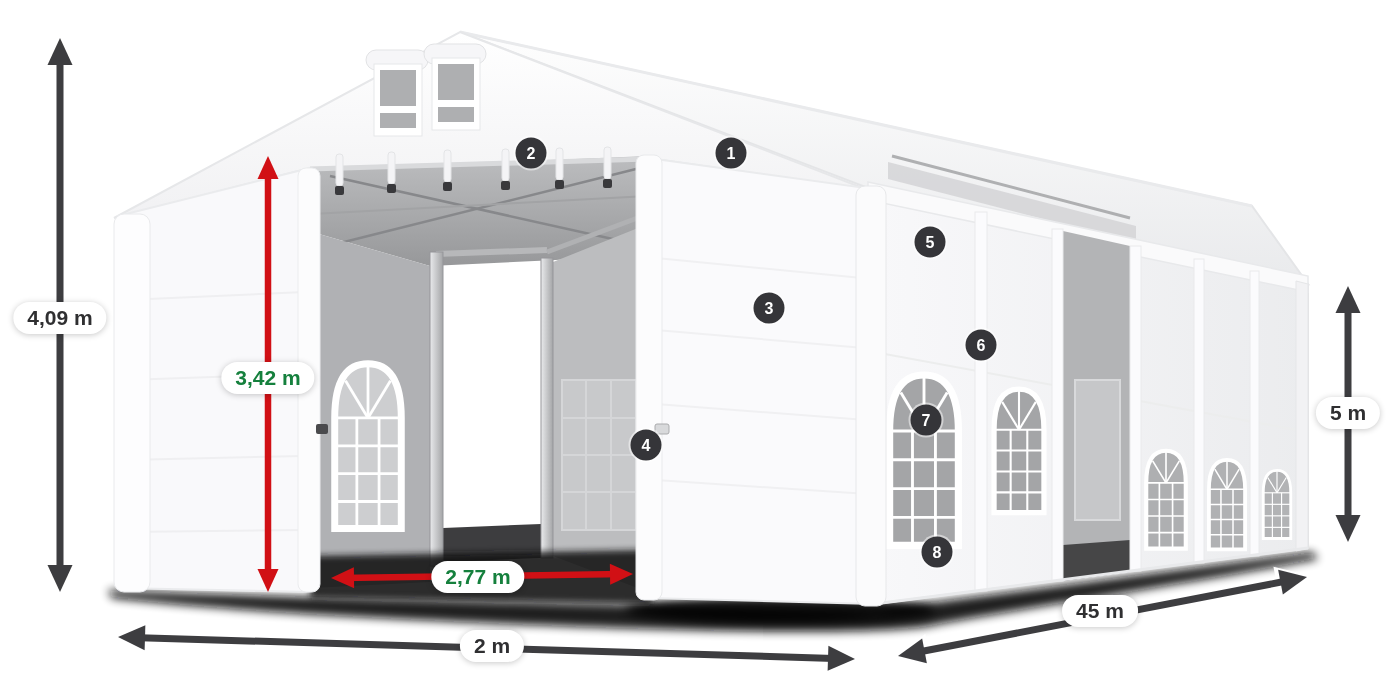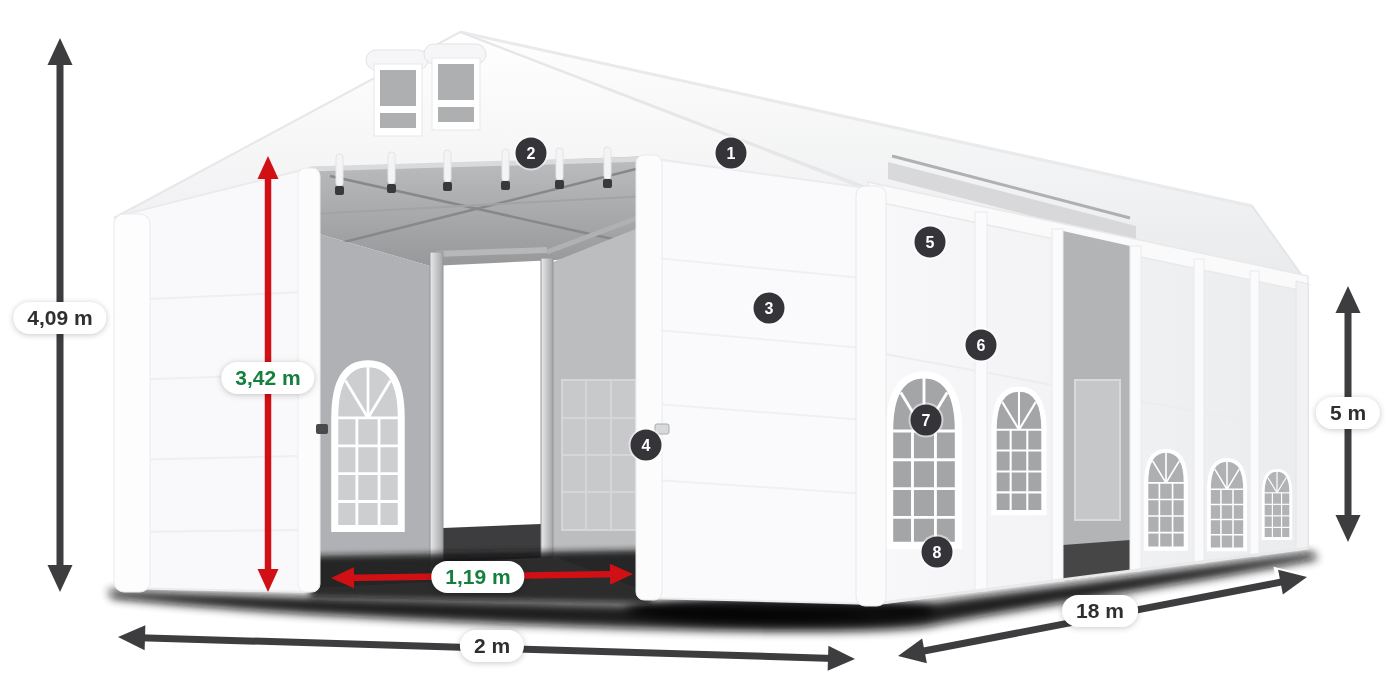--- a/index.html
+++ b/index.html
@@ -252,23 +252,23 @@
       <polygon class="hw" points="5,0 -31,-16.5 -31,16.5" transform="translate(1307,577) rotate(-10.94)"></polygon>
       <line x1="920" y1="651.8" x2="1285" y2="581.3" class="ad"></line>
       <polygon class="hd" points="0,0 -27,-12.5 -27,12.5" transform="translate(898,656) rotate(169.06)"></polygon>
       <polygon class="hd" points="0,0 -27,-12.5 -27,12.5" transform="translate(1307,577) rotate(-10.94)"></polygon>
     </g>
   </g>
 </svg>
 
 <div class="pill" style="left:60px;top:318px;">4,09 m</div>
 <div class="pill red" style="left:268px;top:378px;">3,42 m</div>
-<div class="pill red" style="left:478px;top:577px;">1,19 m</div>
+<div class="pill red" style="left:478px;top:577px;">2,77 m</div>
 <div class="pill" style="left:492px;top:646px;">2 m</div>
-<div class="pill" style="left:1100px;top:611px;">18 m</div>
+<div class="pill" style="left:1100px;top:611px;">45 m</div>
 <div class="pill" style="left:1348px;top:413px;">5 m</div>
 
 <div class="badge" style="left:731px;top:153px;">1</div>
 <div class="badge" style="left:531px;top:153px;">2</div>
 <div class="badge" style="left:769px;top:308px;">3</div>
 <div class="badge" style="left:646px;top:445px;">4</div>
 <div class="badge" style="left:930px;top:242px;">5</div>
 <div class="badge" style="left:981px;top:345px;">6</div>
 <div class="badge" style="left:926px;top:420px;">7</div>
 <div class="badge" style="left:937px;top:552px;">8</div>

